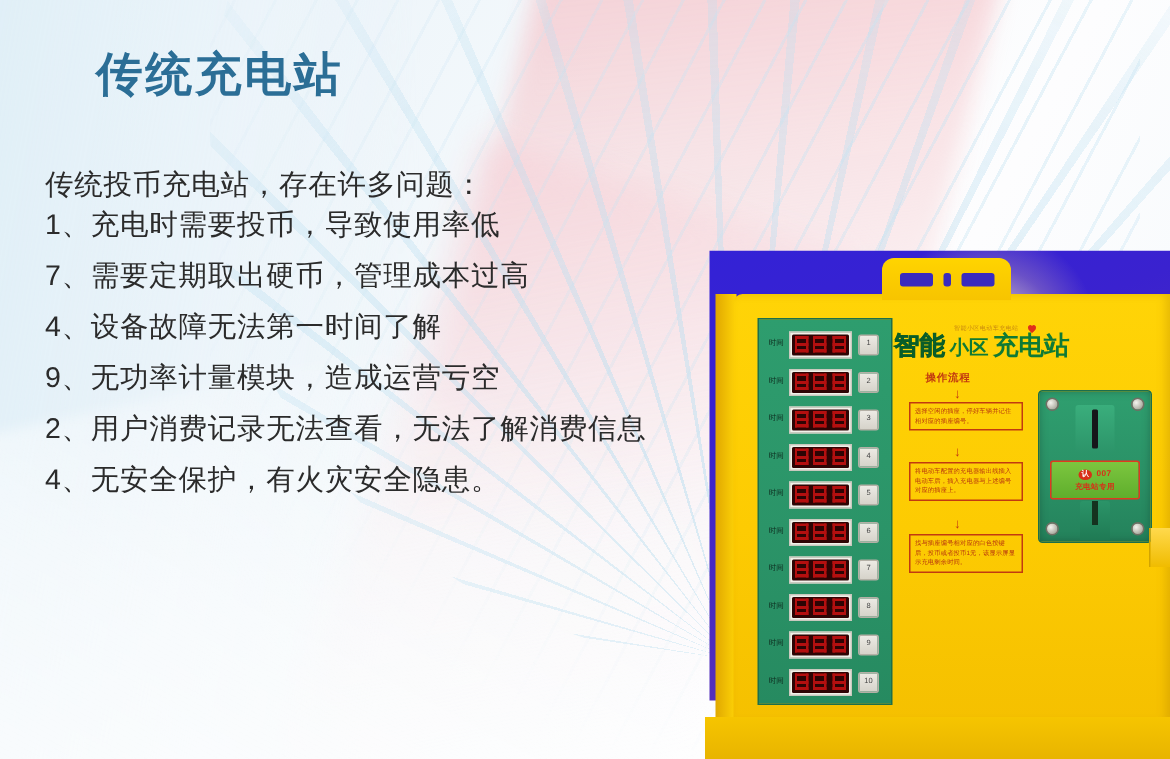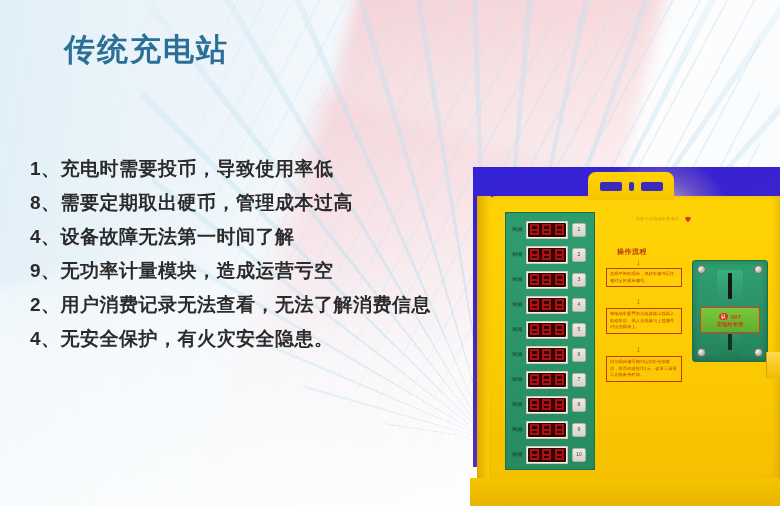--- a/index.html
+++ b/index.html
@@ -121,25 +121,24 @@
     left: 30px;
     top: 110px;
     font-size: 19px;
     color: #2b2b2b;
     white-space: nowrap;
     letter-spacing: .5px;
   }
   .issue-list {
     position: absolute;
     left: 30px;
-    top: 152px;
+    top: 134px;
     margin: 0;
     padding: 0;
     list-style: none;
-    font-weight: bold;
   }
   .issue-list li {
     font-size: 19px;
     color: #2b2b2b;
     line-height: 34px;
     white-space: nowrap;
     letter-spacing: .5px;
   }
 
   
@@ -498,24 +497,25 @@
   <div class="bg-pink"></div>
   <div class="bg-pink2"></div>
   <div class="bg-fan"></div>
   <div class="bg-fan2"></div>
   <div class="bg-white-sweep"></div>
 
   <div class="content">
 
     <div class="page-title">传统充电站</div>
 
+    <div class="intro-line">传统投币充电站，存在许多问题：</div>
 
     <ul class="issue-list">
       <li>1、充电时需要投币，导致使用率低</li>
-      <li>8、需要定期取出硬币，管理成本过高</li>
+      <li>7、需要定期取出硬币，管理成本过高</li>
       <li>4、设备故障无法第一时间了解</li>
       <li>9、无功率计量模块，造成运营亏空</li>
       <li>2、用户消费记录无法查看，无法了解消费信息</li>
       <li>4、无安全保护，有火灾安全隐患。</li>
     </ul>
   </div>
 
   <div class="device-photo">
     <div class="dev-bluebg"></div>
   </div>
@@ -637,20 +637,25 @@
             <span></span>
             <span></span>
             <span></span>
           </div>
         </div>
         <div class="led-btn">10</div>
       </div>
     </div>
 
   <div class="dev-name-top">智能小区电动车充电站</div>
+  <div class="dev-name">
+    <span class="w1">智能</span>
+    <span class="w2">小区</span>
+    <span class="w3">充电站</span>
+  </div>
   <svg class="dev-heart" viewBox="0 0 24 24">
     <path d="M12 21s-8-5.3-8-10.5A4.5 4.5 0 0 1 12 7a4.5 4.5 0 0 1 8 3.5C20 15.7 12 21 12 21z" fill="#e0301a"></path>
   </svg>
 
   <div class="flow-title">操作流程</div>
   <div class="flow-arrow" style="top:258px;">↓</div>
   <div class="flow-box b1">
     <p>选择空闲的插座，停好车辆并记住相对应的插座编号。</p>
   </div>
   <div class="flow-arrow" style="top:297px;">↓</div>

